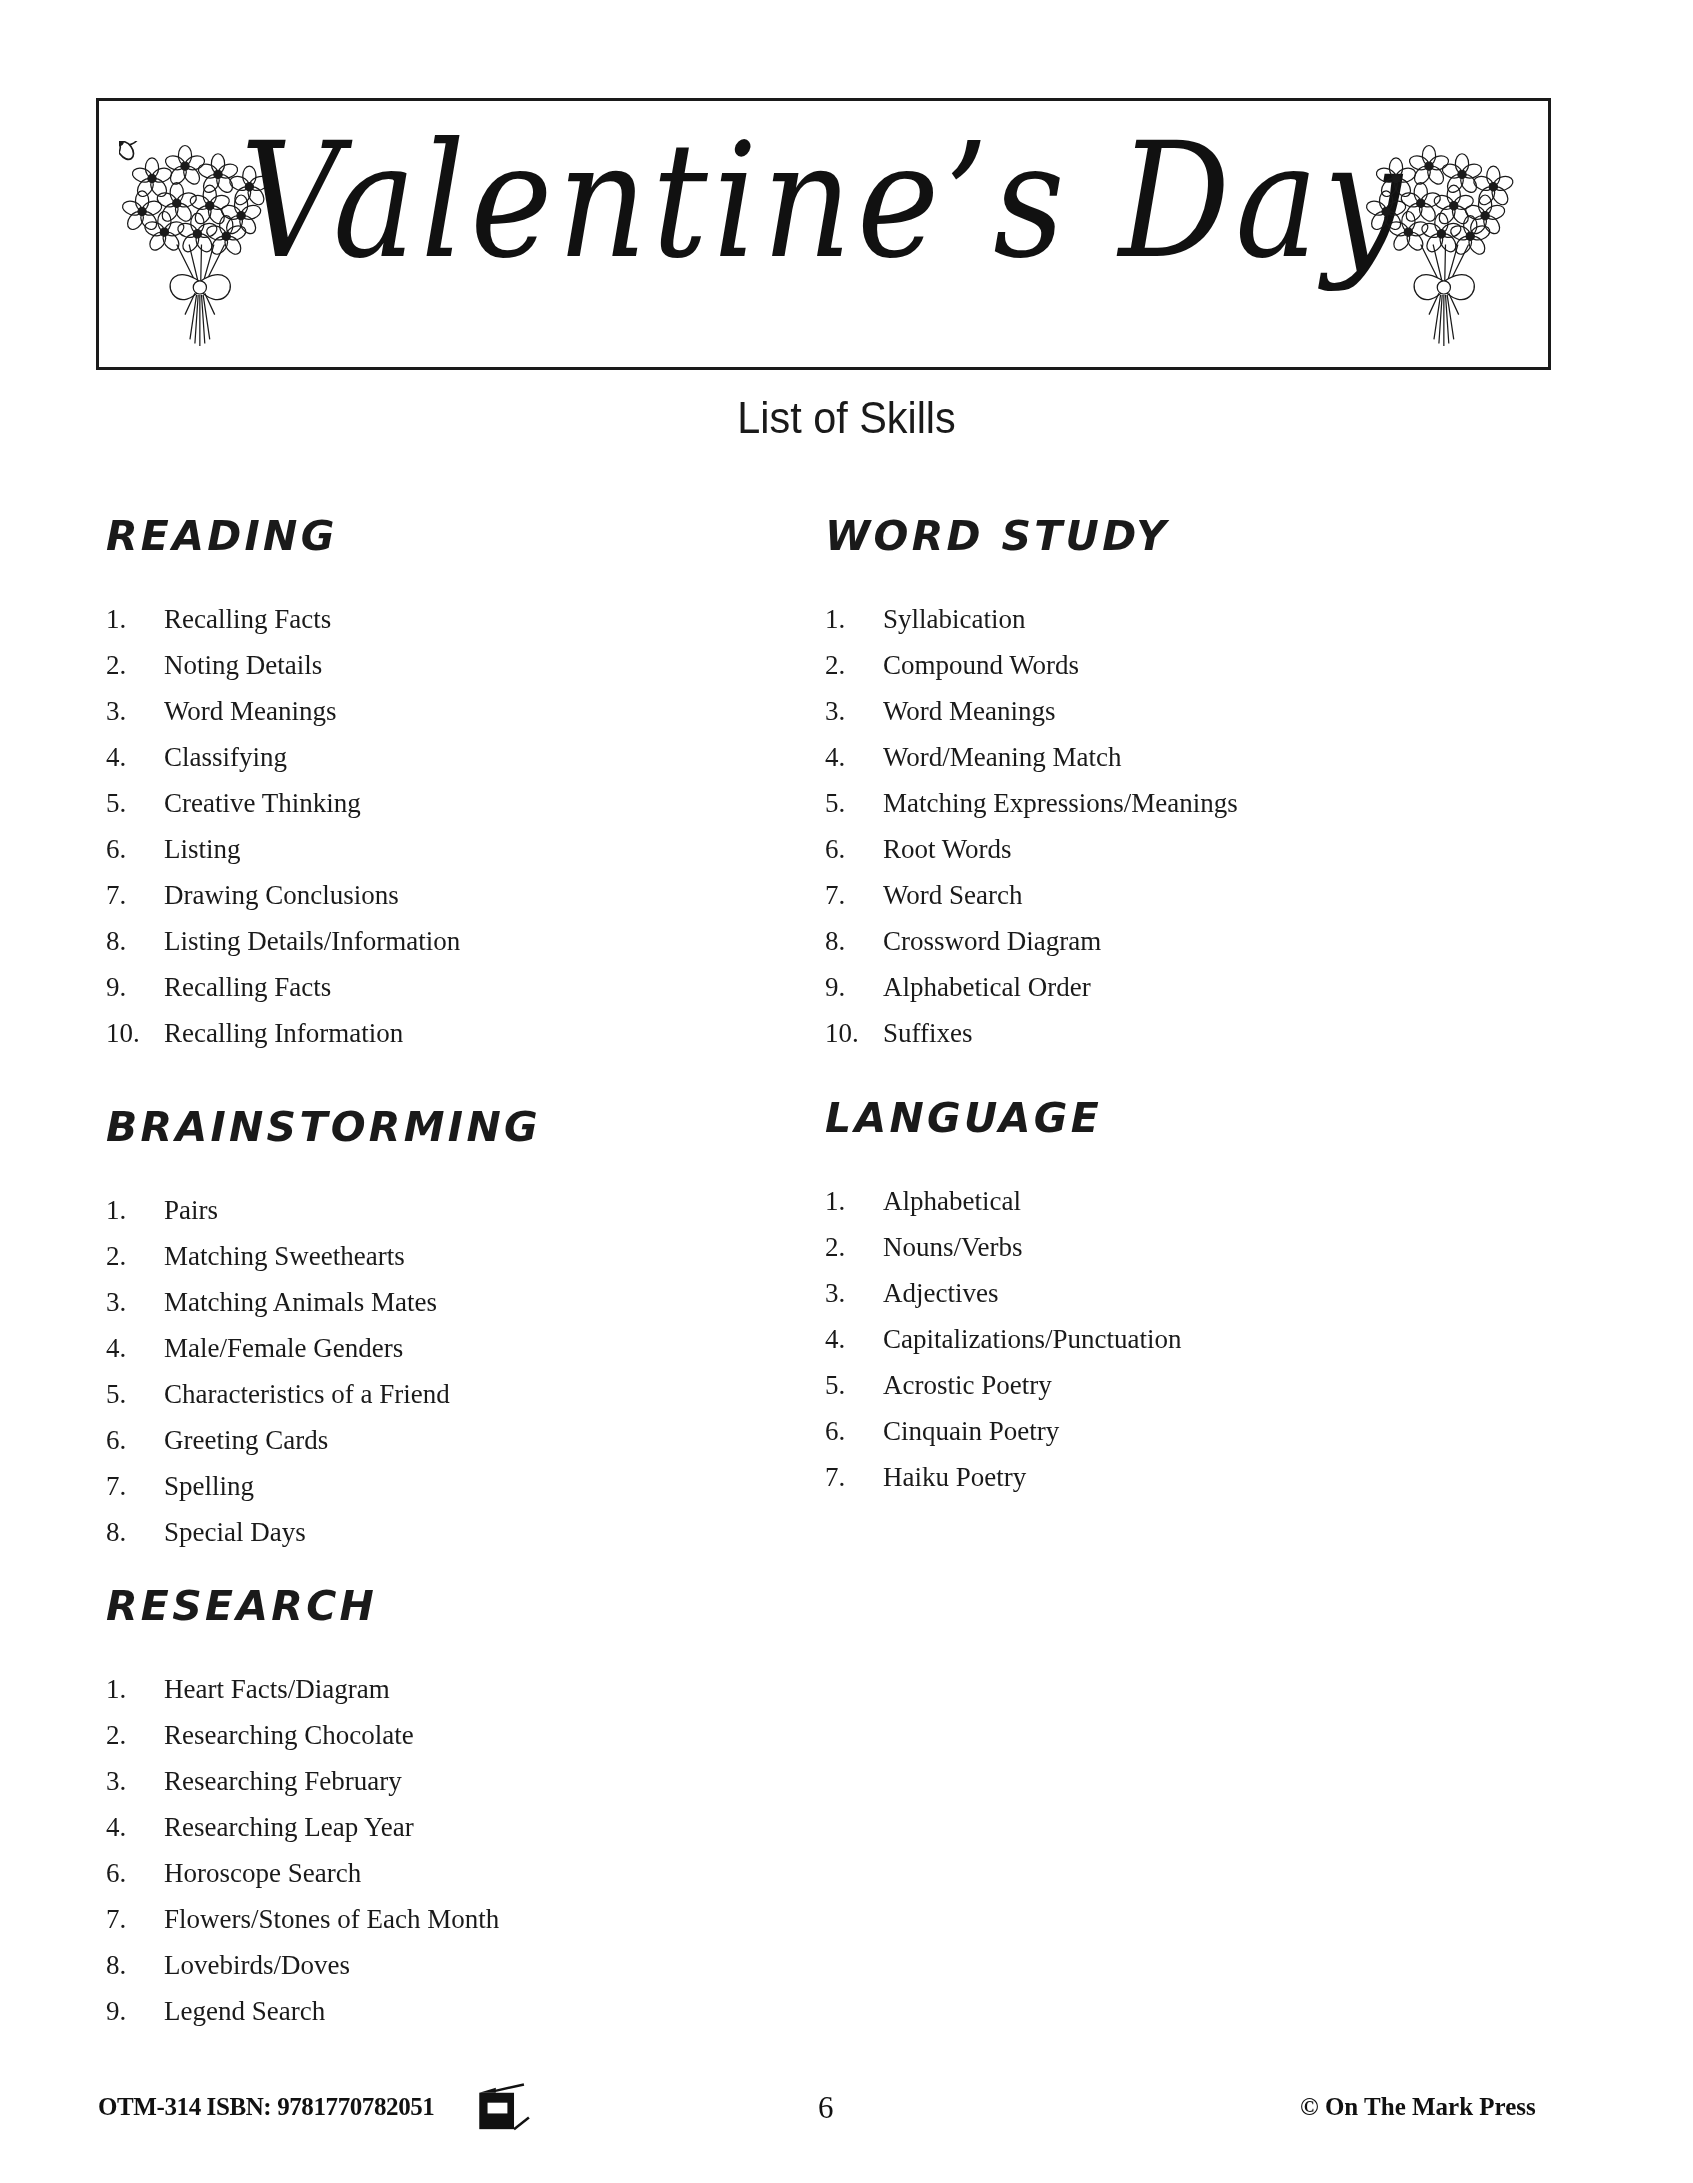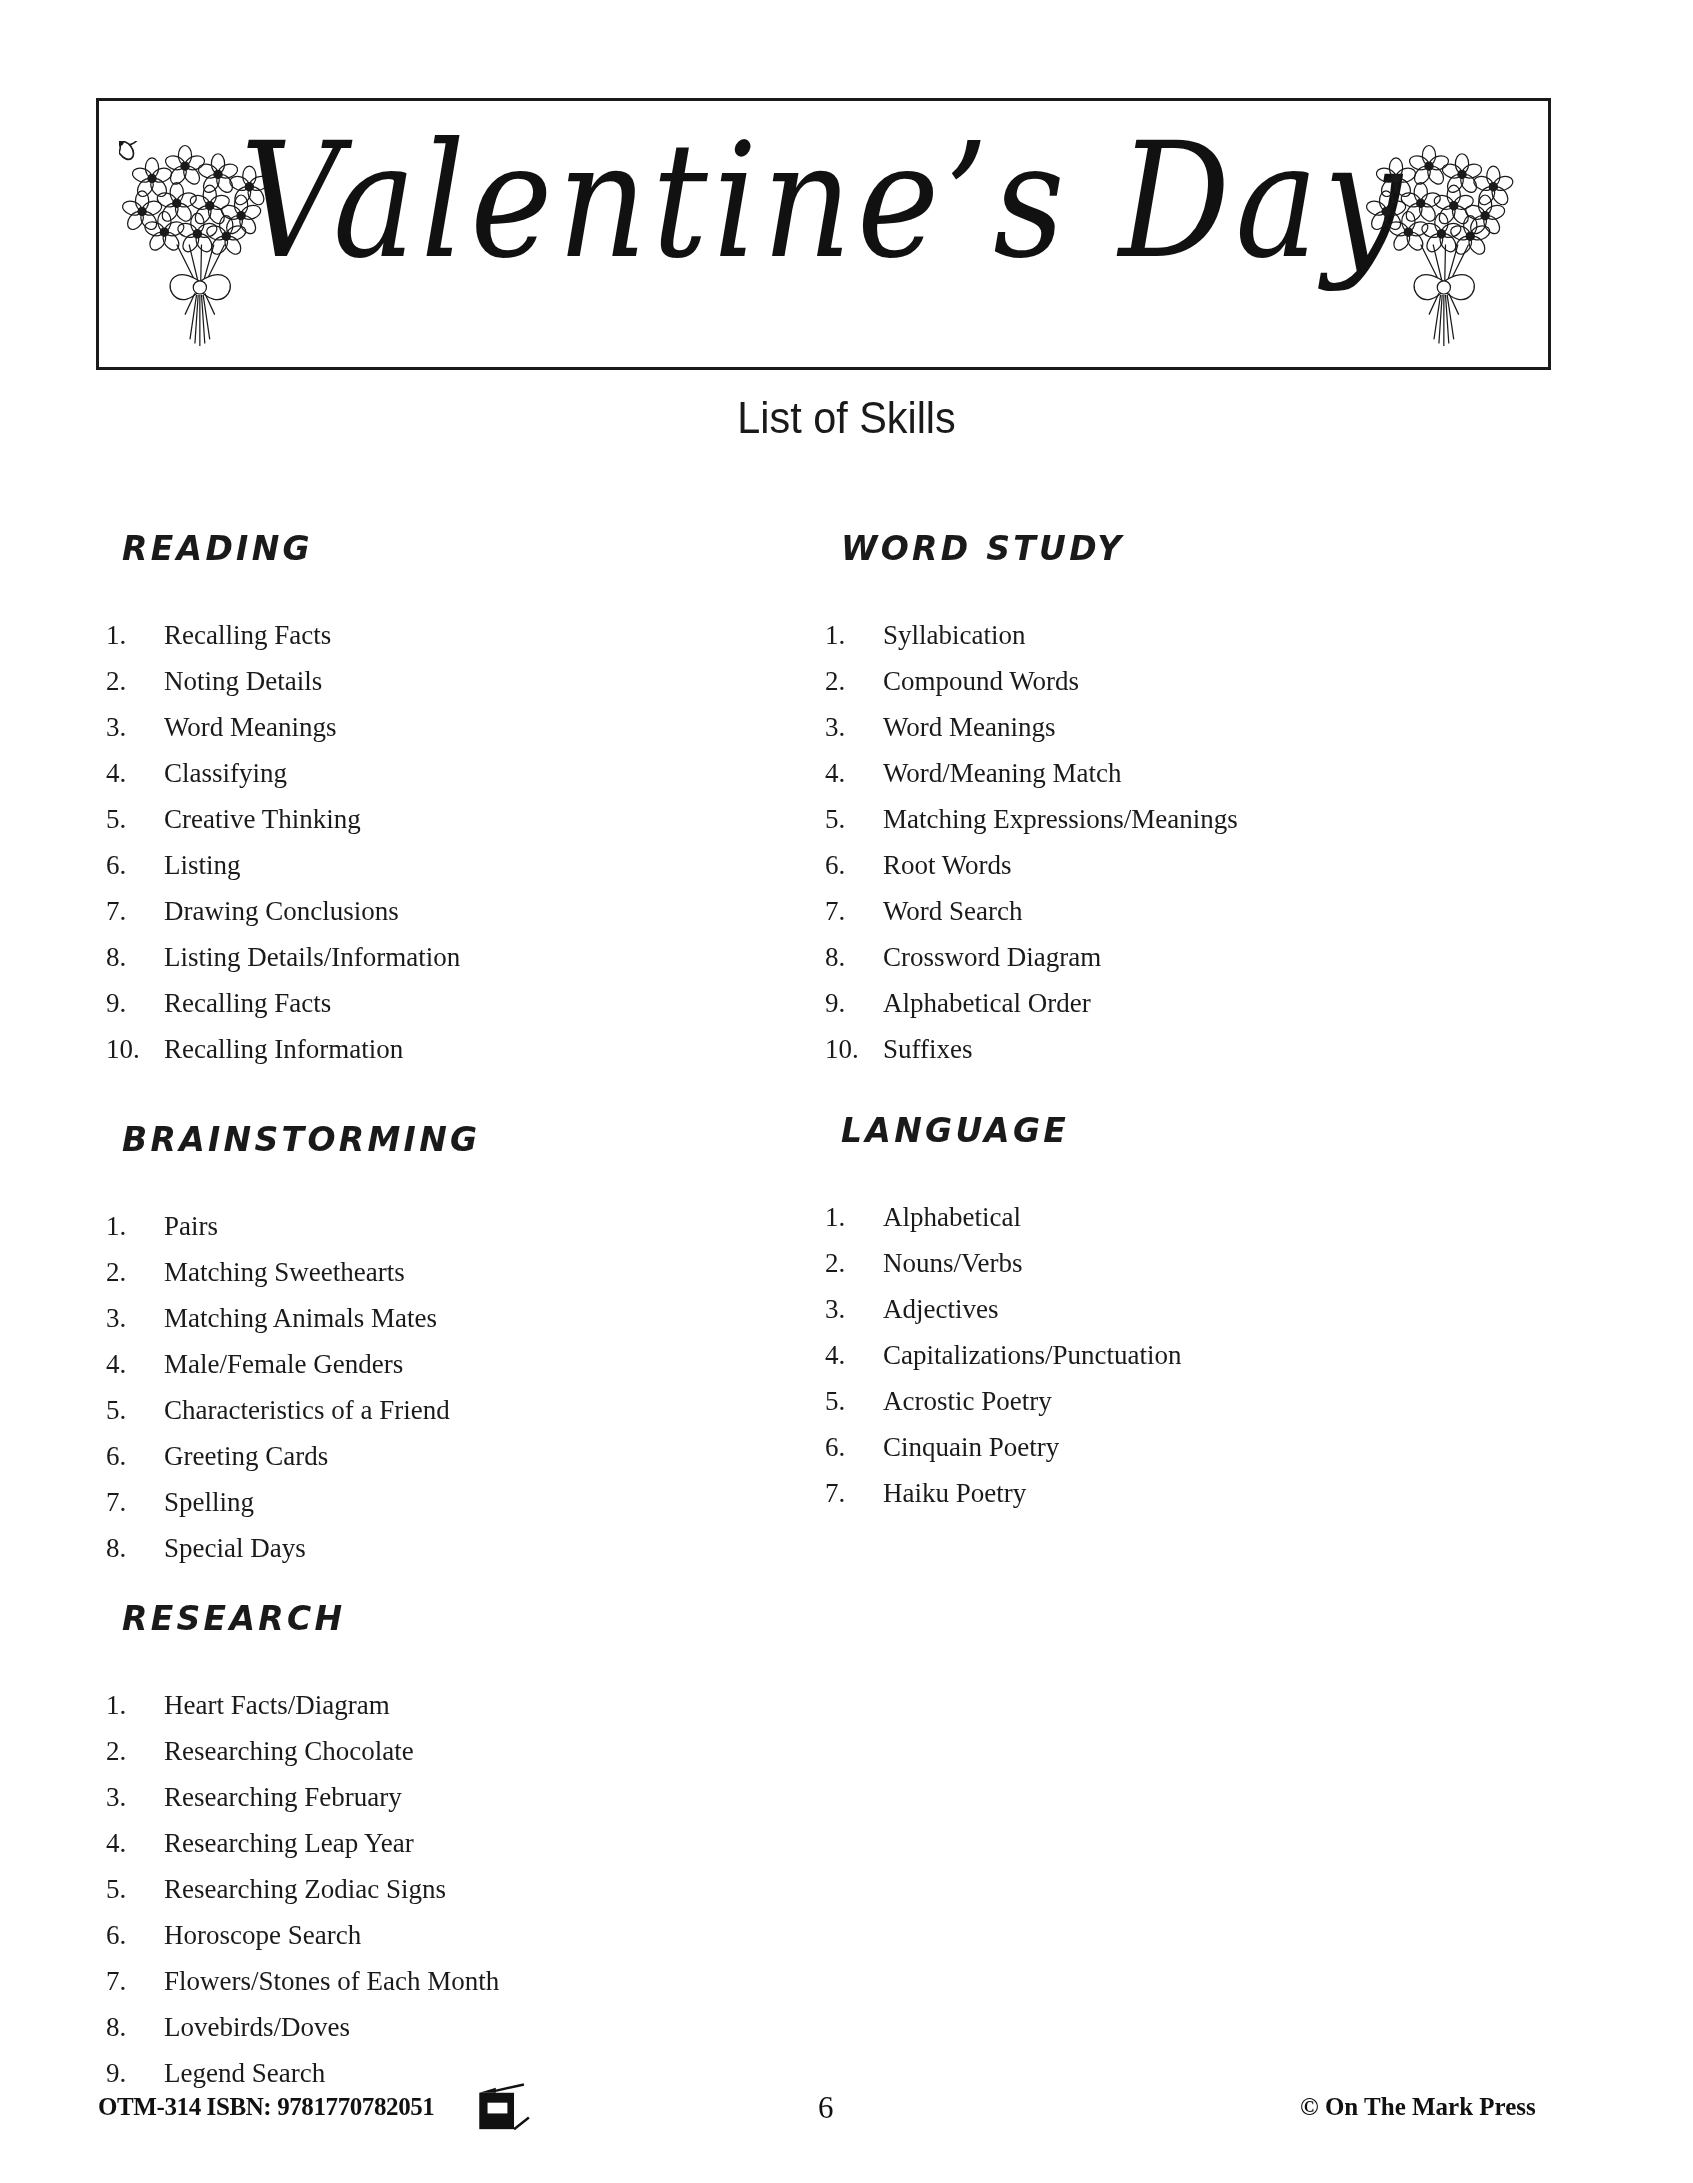--- a/index.html
+++ b/index.html
@@ -21,22 +21,22 @@
 
   .subtitle {
     position: absolute; left: 0; width: 1693px; top: 395px; text-align: center;
     font-family: "Liberation Sans", sans-serif; font-size: 45px; line-height: 1;
     color: #1a1a1a; transform: scaleX(0.92);
   }
 
   .section { position: absolute; }
   .section-heading {
     font-family: "DejaVu Sans", sans-serif; font-weight: bold; font-style: italic;
-    font-size: 33px; letter-spacing: 3.3px; line-height: 1; color: #1a1a1a;
-    height: 35px; margin: 16px;
+    font-size: 41px; letter-spacing: 3.3px; line-height: 1; color: #1a1a1a;
+    height: 35px; margin: 0;
   }
   .items { list-style: none; margin: 0; padding: 0; margin-top: 45px; }
   .item {
     font-family: Liberation Serif, serif; font-weight: normal;
     font-size: 27px; line-height: 46px; height: 46px; white-space: nowrap; color: #1a1a1a;
     transform: scaleX(1.0);
   }
   .item .num { display: inline-block; min-width: 58px; }
 
   #sec-reading { left: 106px; top: 516px; }
@@ -170,21 +170,20 @@
     </ul>
 </div>
 
 <div class="section" id="sec-research">
   <h2 class="section-heading">RESEARCH</h2>
   <ul class="items">
       <li class="item"><span class="num">1.</span><span>Heart Facts/Diagram</span></li>
       <li class="item"><span class="num">2.</span><span>Researching Chocolate</span></li>
       <li class="item"><span class="num">3.</span><span>Researching February</span></li>
       <li class="item"><span class="num">4.</span><span>Researching Leap Year</span></li>
-      <li class="item"><span class="num">5.</span><span>Researching Zodiac Signs</span></li>
       <li class="item"><span class="num">6.</span><span>Horoscope Search</span></li>
       <li class="item"><span class="num">7.</span><span>Flowers/Stones of Each Month</span></li>
       <li class="item"><span class="num">8.</span><span>Lovebirds/Doves</span></li>
       <li class="item"><span class="num">9.</span><span>Legend Search</span></li>
     </ul>
 </div>
 
 <div class="footer">
   <span class="code">OTM-314  ISBN: 9781770782051</span>
   <svg class="copier" viewBox="0 0 110 60">

